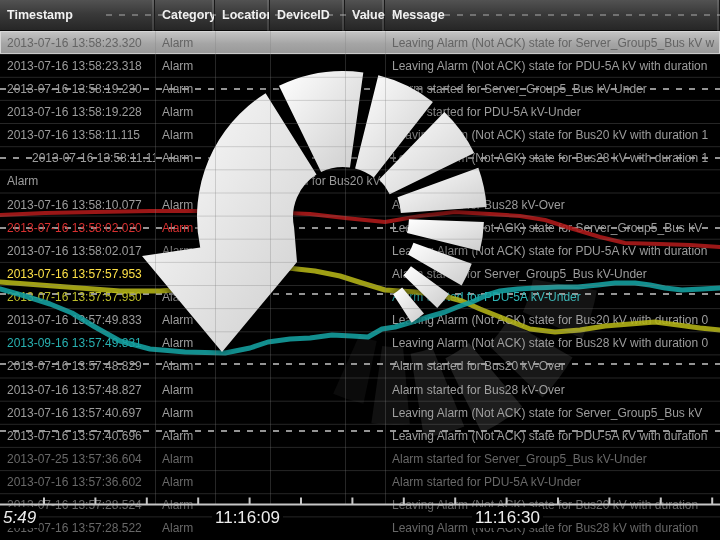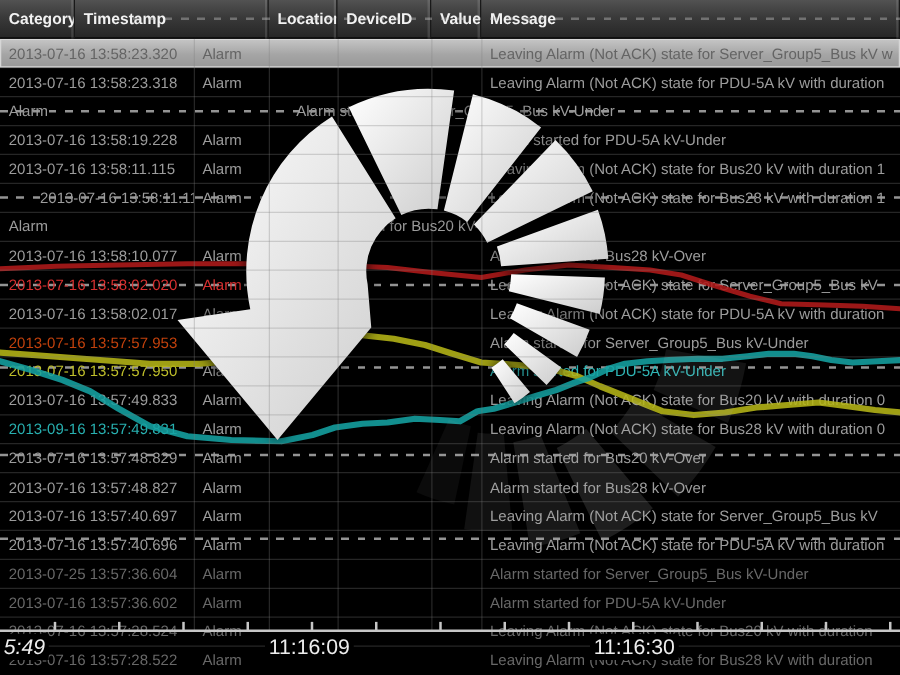--- a/index.html
+++ b/index.html
@@ -29,22 +29,22 @@
   
   .axlabel{position:absolute;z-index:5;top:507px;height:21px;line-height:21px;
          color:#ededed;font-size:17px;background:#000;padding:0 3px;white-space:nowrap;}
 </style>
 </head>
 <body>
 
 <div id="screen">
   <div id="header">
     <div id="header-dash"></div>
-  <div class="hcell" style="width: 60px;">Category</div>
-      <div class="hcell" style="width: 155px;">Timestamp</div>
+  <div class="hcell" style="width: 155px;">Timestamp</div>
+      <div class="hcell" style="width: 60px;">Category</div>
       <div class="hcell" style="width: 55px;">Location</div>
       <div class="hcell" style="width: 75px;">DeviceID</div>
       <div class="hcell" style="width: 40px;">Value</div>
       <div class="hcell" style="width: 335px;">Message</div>
     </div>
   <div id="dashlines">
       <div class="dashline" style="top: 88px;"></div>
       <div class="dashline" style="top: 157px;"></div>
       <div class="dashline" style="top: 227px;"></div>
       <div class="dashline" style="top: 293px;"></div>
@@ -62,20 +62,21 @@
       </div>
       <div class="trow" style="top: 23.136px; height: 23.136px;">
         <div class="tcell" style="width: 155px; color: rgb(156, 156, 156);">2013-07-16 13:58:23.318</div>
         <div class="tcell" style="width: 60px; color: rgb(156, 156, 156);">Alarm</div>
         <div class="tcell" style="width: 55px; color: rgb(156, 156, 156);"></div>
         <div class="tcell" style="width: 75px; color: rgb(156, 156, 156);"></div>
         <div class="tcell" style="width: 40px; color: rgb(156, 156, 156);"></div>
         <div class="tcell" style="width: 335px; color: rgb(156, 156, 156);">Leaving Alarm (Not ACK) state for PDU-5A kV with duration</div>
       </div>
       <div class="trow" style="top: 46.272px; height: 23.136px;">
+        <div class="tcell" style="width: 155px; color: rgb(156, 156, 156);">2013-07-16 13:58:19.230</div>
         <div class="tcell" style="width: 60px; color: rgb(156, 156, 156);">Alarm</div>
         <div class="tcell" style="width: 55px; color: rgb(156, 156, 156);"></div>
         <div class="tcell" style="width: 75px; color: rgb(156, 156, 156);"></div>
         <div class="tcell" style="width: 40px; color: rgb(156, 156, 156);"></div>
         <div class="tcell" style="width: 335px; color: rgb(156, 156, 156);">Alarm started for Server_Group5_Bus kV-Under</div>
       </div>
       <div class="trow" style="top: 69.408px; height: 23.136px;">
         <div class="tcell" style="width: 155px; color: rgb(156, 156, 156);">2013-07-16 13:58:19.228</div>
         <div class="tcell" style="width: 60px; color: rgb(156, 156, 156);">Alarm</div>
         <div class="tcell" style="width: 55px; color: rgb(156, 156, 156);"></div>
@@ -124,21 +125,21 @@
       </div>
       <div class="trow" style="top: 208.224px; height: 23.136px;">
         <div class="tcell" style="width: 155px; color: rgb(156, 156, 156);">2013-07-16 13:58:02.017</div>
         <div class="tcell" style="width: 60px; color: rgb(156, 156, 156);">Alarm</div>
         <div class="tcell" style="width: 55px; color: rgb(156, 156, 156);"></div>
         <div class="tcell" style="width: 75px; color: rgb(156, 156, 156);"></div>
         <div class="tcell" style="width: 40px; color: rgb(156, 156, 156);"></div>
         <div class="tcell" style="width: 335px; color: rgb(156, 156, 156);">Leaving Alarm (Not ACK) state for PDU-5A kV with duration</div>
       </div>
       <div class="trow" style="top: 231.36px; height: 23.136px;">
-        <div class="tcell" style="width: 155px; color: #c2410c;">2013-07-16 13:57:57.953</div>
+        <div class="tcell" style="width: 155px; color: #fde047;">2013-07-16 13:57:57.953</div>
         <div class="tcell" style="width: 60px; color: rgb(156, 156, 156);">Alarm</div>
         <div class="tcell" style="width: 55px; color: rgb(156, 156, 156);"></div>
         <div class="tcell" style="width: 75px; color: rgb(156, 156, 156);"></div>
         <div class="tcell" style="width: 40px; color: rgb(156, 156, 156);"></div>
         <div class="tcell" style="width: 335px; color: rgb(156, 156, 156);">Alarm started for Server_Group5_Bus kV-Under</div>
       </div>
       <div class="trow" style="top: 254.496px; height: 23.136px;">
         <div class="tcell" style="width: 155px; color: rgb(189, 189, 42);">2013-07-16 13:57:57.950</div>
         <div class="tcell" style="width: 60px; color: rgb(156, 156, 156);">Alarm</div>
         <div class="tcell" style="width: 55px; color: rgb(156, 156, 156);"></div>

